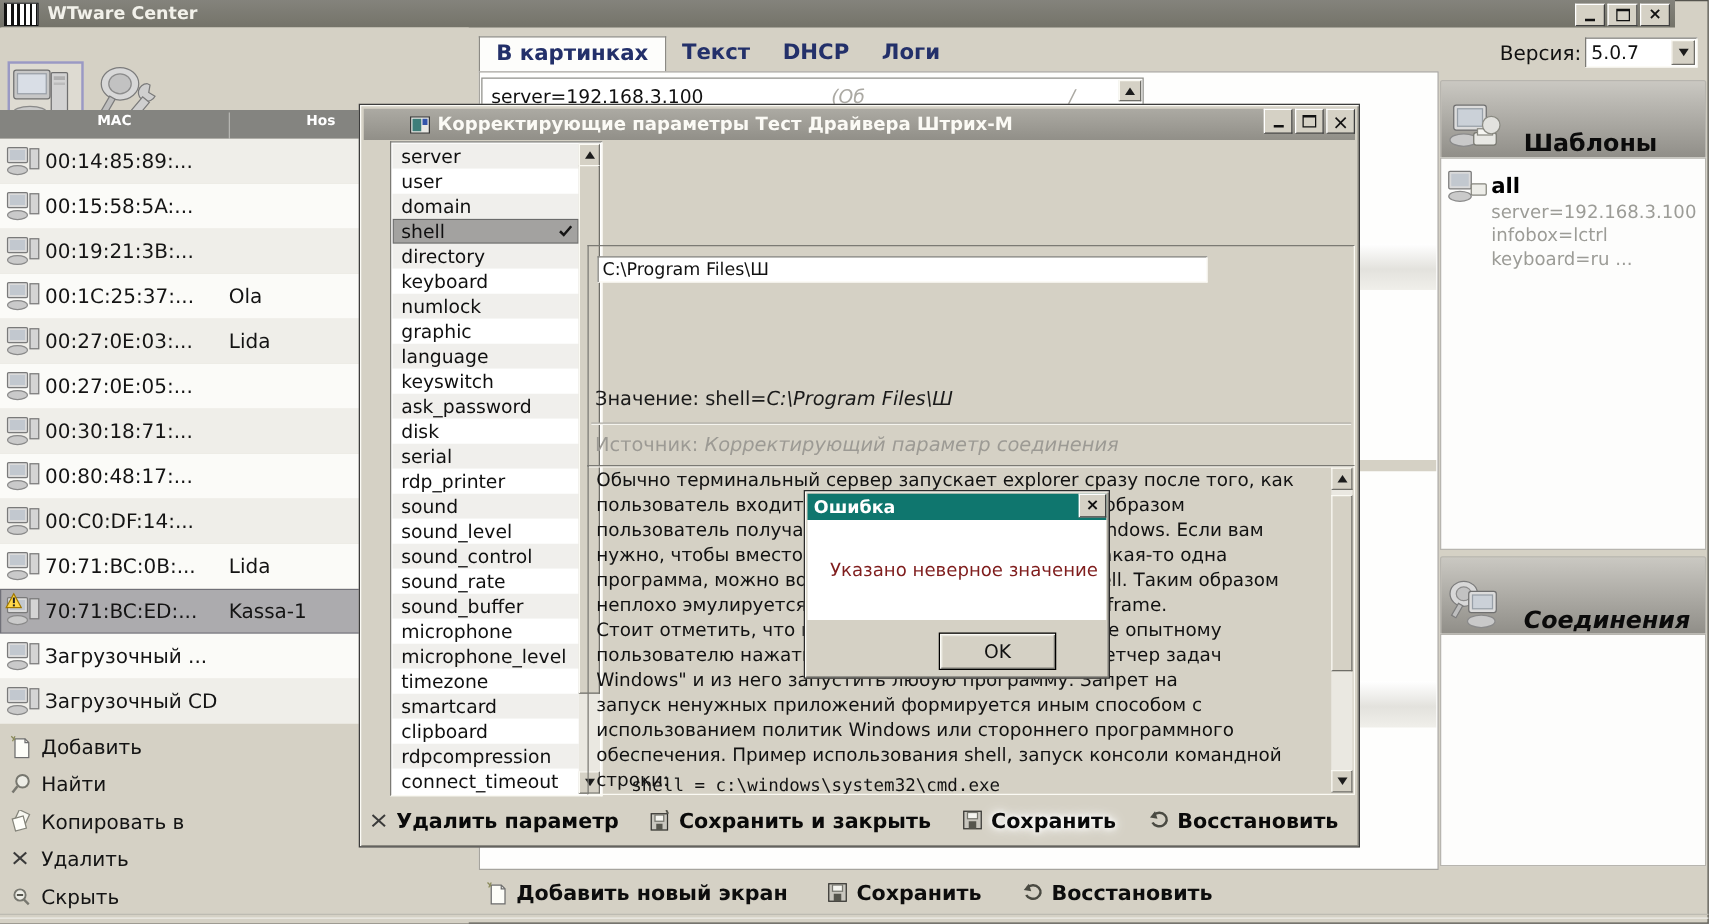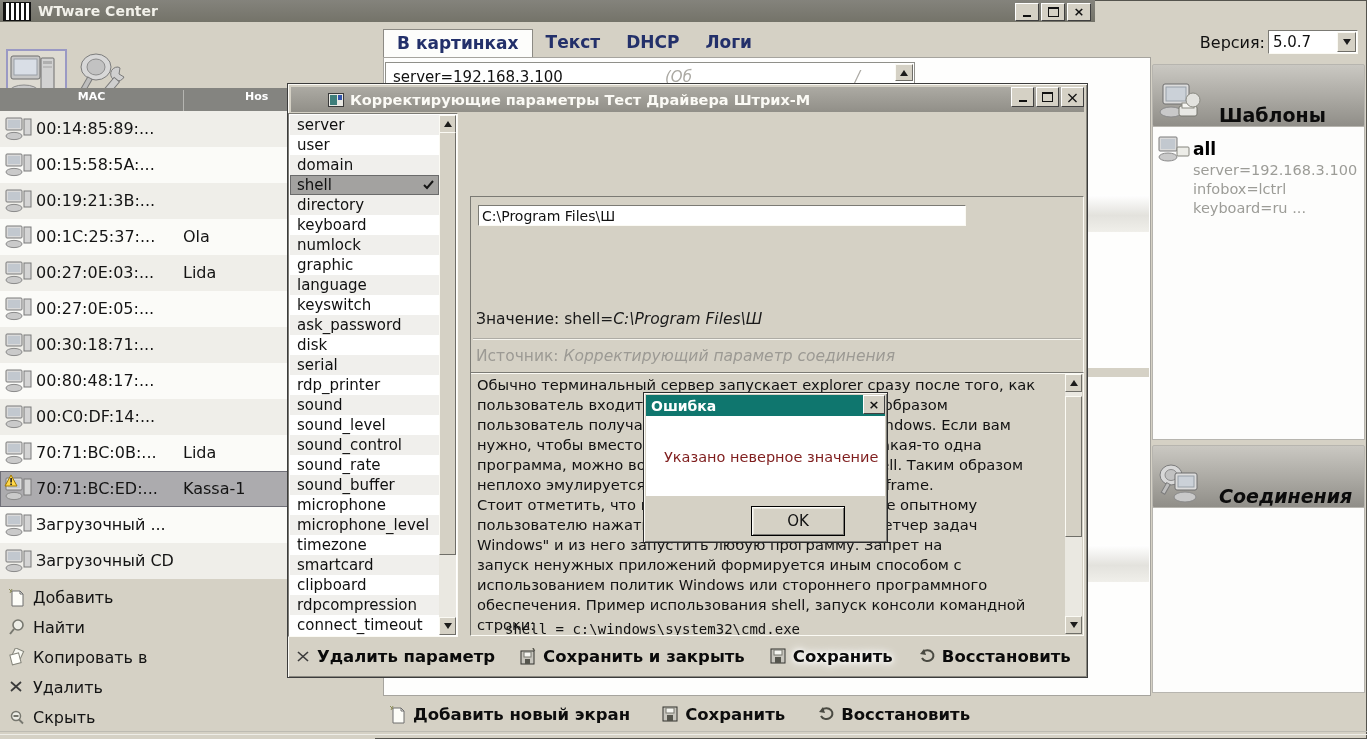--- a/index.html
+++ b/index.html
@@ -3,21 +3,21 @@
 <meta charset="utf-8">
 <style>
   html,body{margin:0;padding:0;background:#555;}
   #app{position:relative;width:1367px;height:739px;background:#D5D1C5;
        font-family:"DejaVu Sans","Liberation Sans",sans-serif;overflow:hidden;
        box-shadow:inset 0 0 0 1px #55544E;}
   .abs{position:absolute;}
   .nw{white-space:nowrap;}
 
   
-  .titlebar{position:absolute;left:0;top:0;width:1095px;height:22px;
+  .titlebar{position:absolute;left:0;top:0;width:1340px;height:22px;
     background:linear-gradient(180deg,#84837C,#747369);display:flex;align-items:center;}
   .app-ico{width:26px;height:17px;margin-left:3px;background:#fff;border:1px solid #111;
     background-image:repeating-linear-gradient(90deg,#111 0 2px,#fff 2px 5px);}
   .app-title{color:#F2F1EA;font-size:14px;font-weight:bold;margin-left:7px;}
   .winbtns{position:absolute;right:4px;top:3px;display:flex;gap:2px;}
   .winbtn{width:22px;height:16px;background:#D5D1C5;border:1px solid #404040;
     border-top-color:#FFF;border-left-color:#FFF;display:flex;align-items:center;justify-content:center;
     font-size:11px;font-weight:bold;color:#111;line-height:10px;}
   .glyph-min::after{content:"";display:block;width:8px;height:2px;background:#111;margin-top:8px;}
   .glyph-max::after{content:"";display:block;width:9px;height:7px;border:1px solid #111;border-top-width:2px;}
@@ -98,21 +98,21 @@
   
   .dialog{left:287px;top:83px;width:799px;height:593px;background:#D5D1C5;z-index:10;
     border:1px solid #3C3C3C;box-shadow:inset 1px 1px 0 #FCFBF6, inset -1px -1px 0 #8A8880;}
   .dlg-titlebar{position:absolute;left:3px;top:3px;right:3px;height:25px;
     background:linear-gradient(180deg,#ACAAA3,#918F88);display:flex;align-items:center;padding-left:33px;}
   .dlg-title{color:#FBFAF5;font-size:14.5px;font-weight:bold;margin-left:6px;}
   .dlg-btns{position:absolute;right:3px;top:3px;display:flex;gap:2px;}
   .dlg-btn{width:21px;height:18px;background:#D5D1C5;border:1px solid #404040;border-top-color:#FFF;border-left-color:#FFF;
     display:flex;align-items:center;justify-content:center;color:#111;}
 
-  .plist{position:absolute;left:0;top:29px;width:168px;height:522px;background:#fff;}
+  .plist{position:absolute;left:24px;top:29px;width:168px;height:522px;background:#fff;}
   .plist-rows{position:absolute;left:1px;top:1px;width:149px;}
   .prow{position:relative;height:20px;line-height:20px;font-size:15px;color:#101010;padding-left:7px;}
   .prow:nth-child(odd){background:#F0EFEC;}
   .prow:nth-child(even){background:#FFFFFF;}
   .prow.selected{background:#A3A2A0;box-shadow:inset 0 0 0 1px #6B6B6B;}
   .prow .check{display:none;position:absolute;right:4px;top:4px;}
   .prow.selected .check{display:block;}
   .plist .sb{position:absolute;right:1px;top:1px;bottom:1px;width:17px;background:#EAE8E1;}
   .sb .up{position:absolute;left:0;top:0;width:15px;height:16px;}
   .sb .down{position:absolute;left:0;bottom:0;width:15px;height:16px;}

